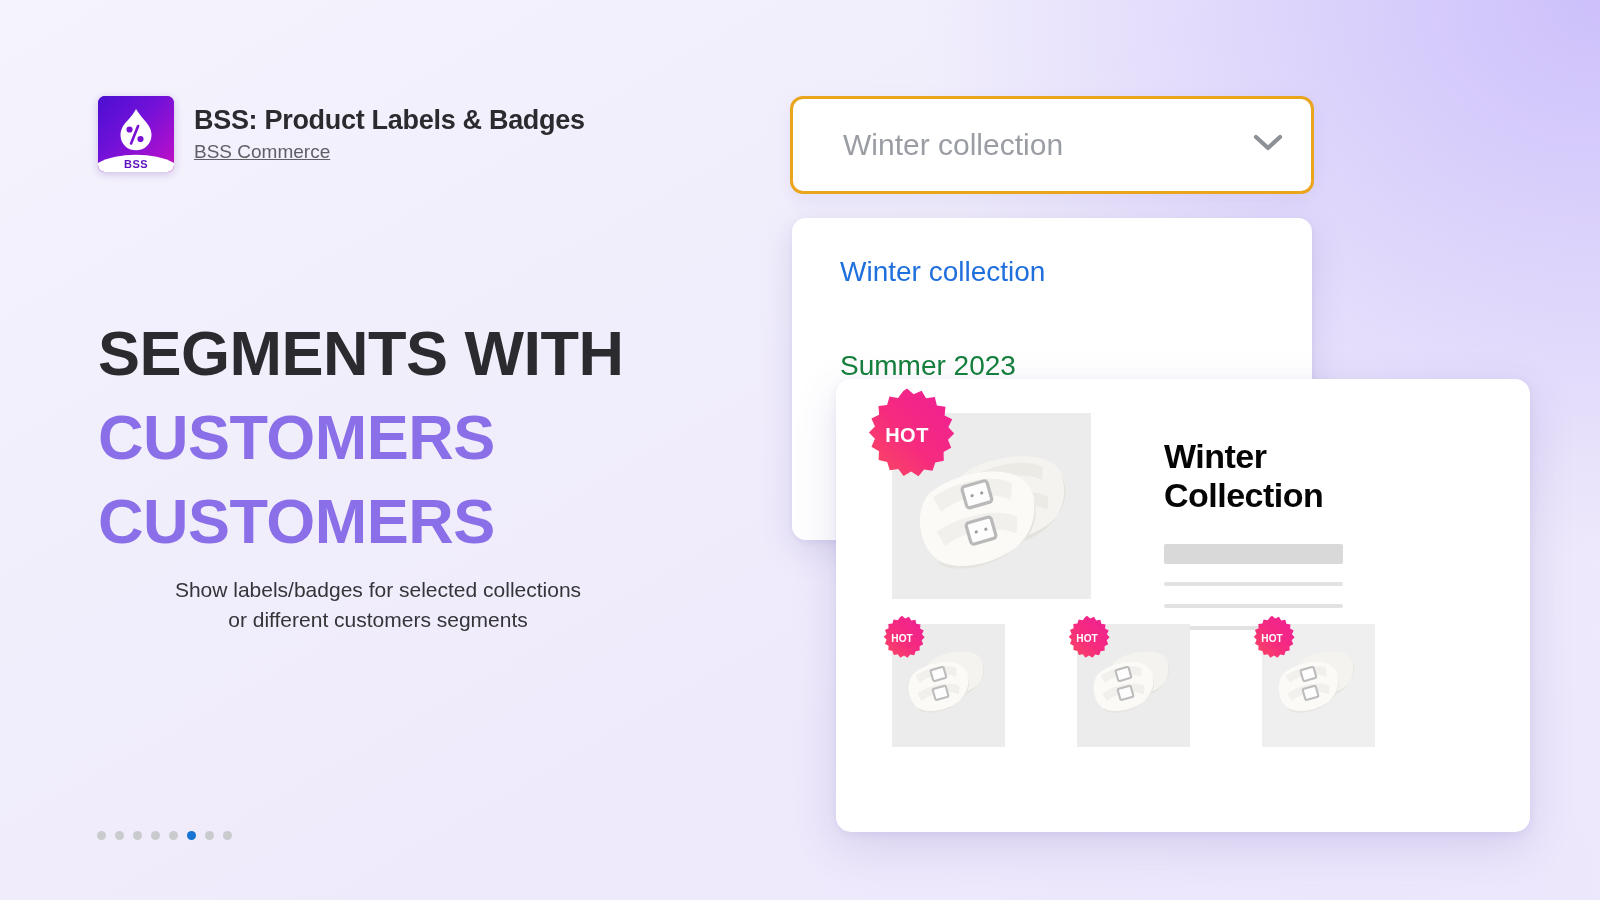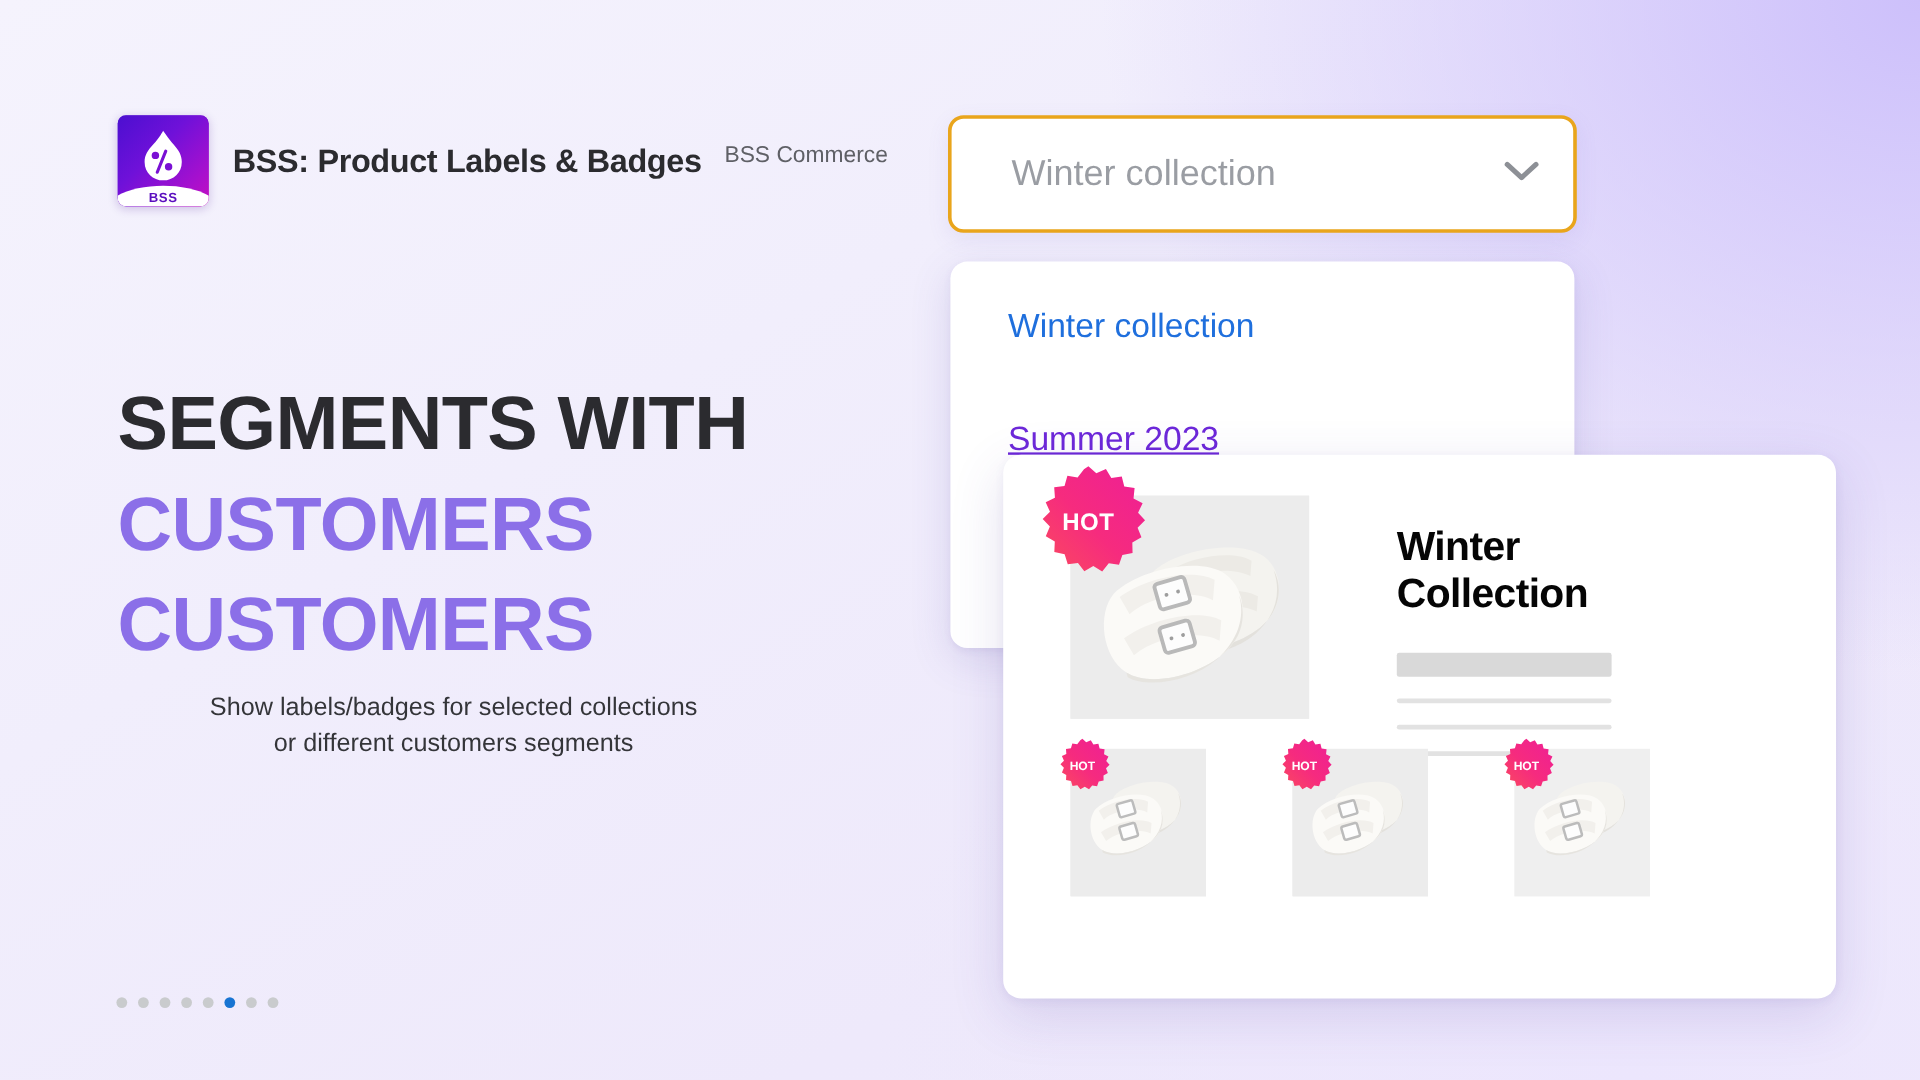--- a/index.html
+++ b/index.html
@@ -37,32 +37,33 @@
     height: 76px;
     border-radius: 7px;
     overflow: hidden;
     position: relative;
     background: linear-gradient(135deg, #4b0fd0 0%, #6a10d8 38%, #a310cf 75%, #c20fc2 100%);
     box-shadow: 0 2px 8px rgba(70,20,140,0.22);
     flex: none;
   }
   .app-logo svg { display: block; width: 100%; height: 100%; }
 
-  .app-meta { display: flex; gap: 19px; }
+  .app-meta { display: flex; flex-direction: column; gap: 5px; }
   .app-title {
     font-size: 27px;
     font-weight: 700;
     color: #2b2b2f;
     letter-spacing: -0.3px;
     white-space: nowrap;
   }
   .app-vendor {
     font-size: 19px;
     color: #5f6066;
     font-weight: 400;
+    text-decoration: underline;
   }
 
   
   .headline {
     position: absolute;
     left: 98px;
     top: 312px;
     width: 640px;
   }
   .headline-line {
@@ -136,21 +137,21 @@
     border-radius: 14px;
     box-shadow: 0 10px 34px rgba(96,80,170,0.16), 0 2px 6px rgba(96,80,170,0.08);
     padding: 26px 48px 0 48px;
   }
   .dropdown-item {
     font-size: 28px;
     line-height: 1;
     padding: 14px 0;
   }
   .dropdown-item.selected { color: #1f6fdd; }
-  .dropdown-item.normal   { color: #6d28d9; margin-top: 38px; text-decoration: underline; }
+  .dropdown-item.normal   { color: #15803d; margin-top: 38px; }
 
   
   .product-card {
     position: absolute;
     left: 836px;
     top: 379px;
     width: 694px;
     height: 453px;
     background: #ffffff;
     border-radius: 15px;

